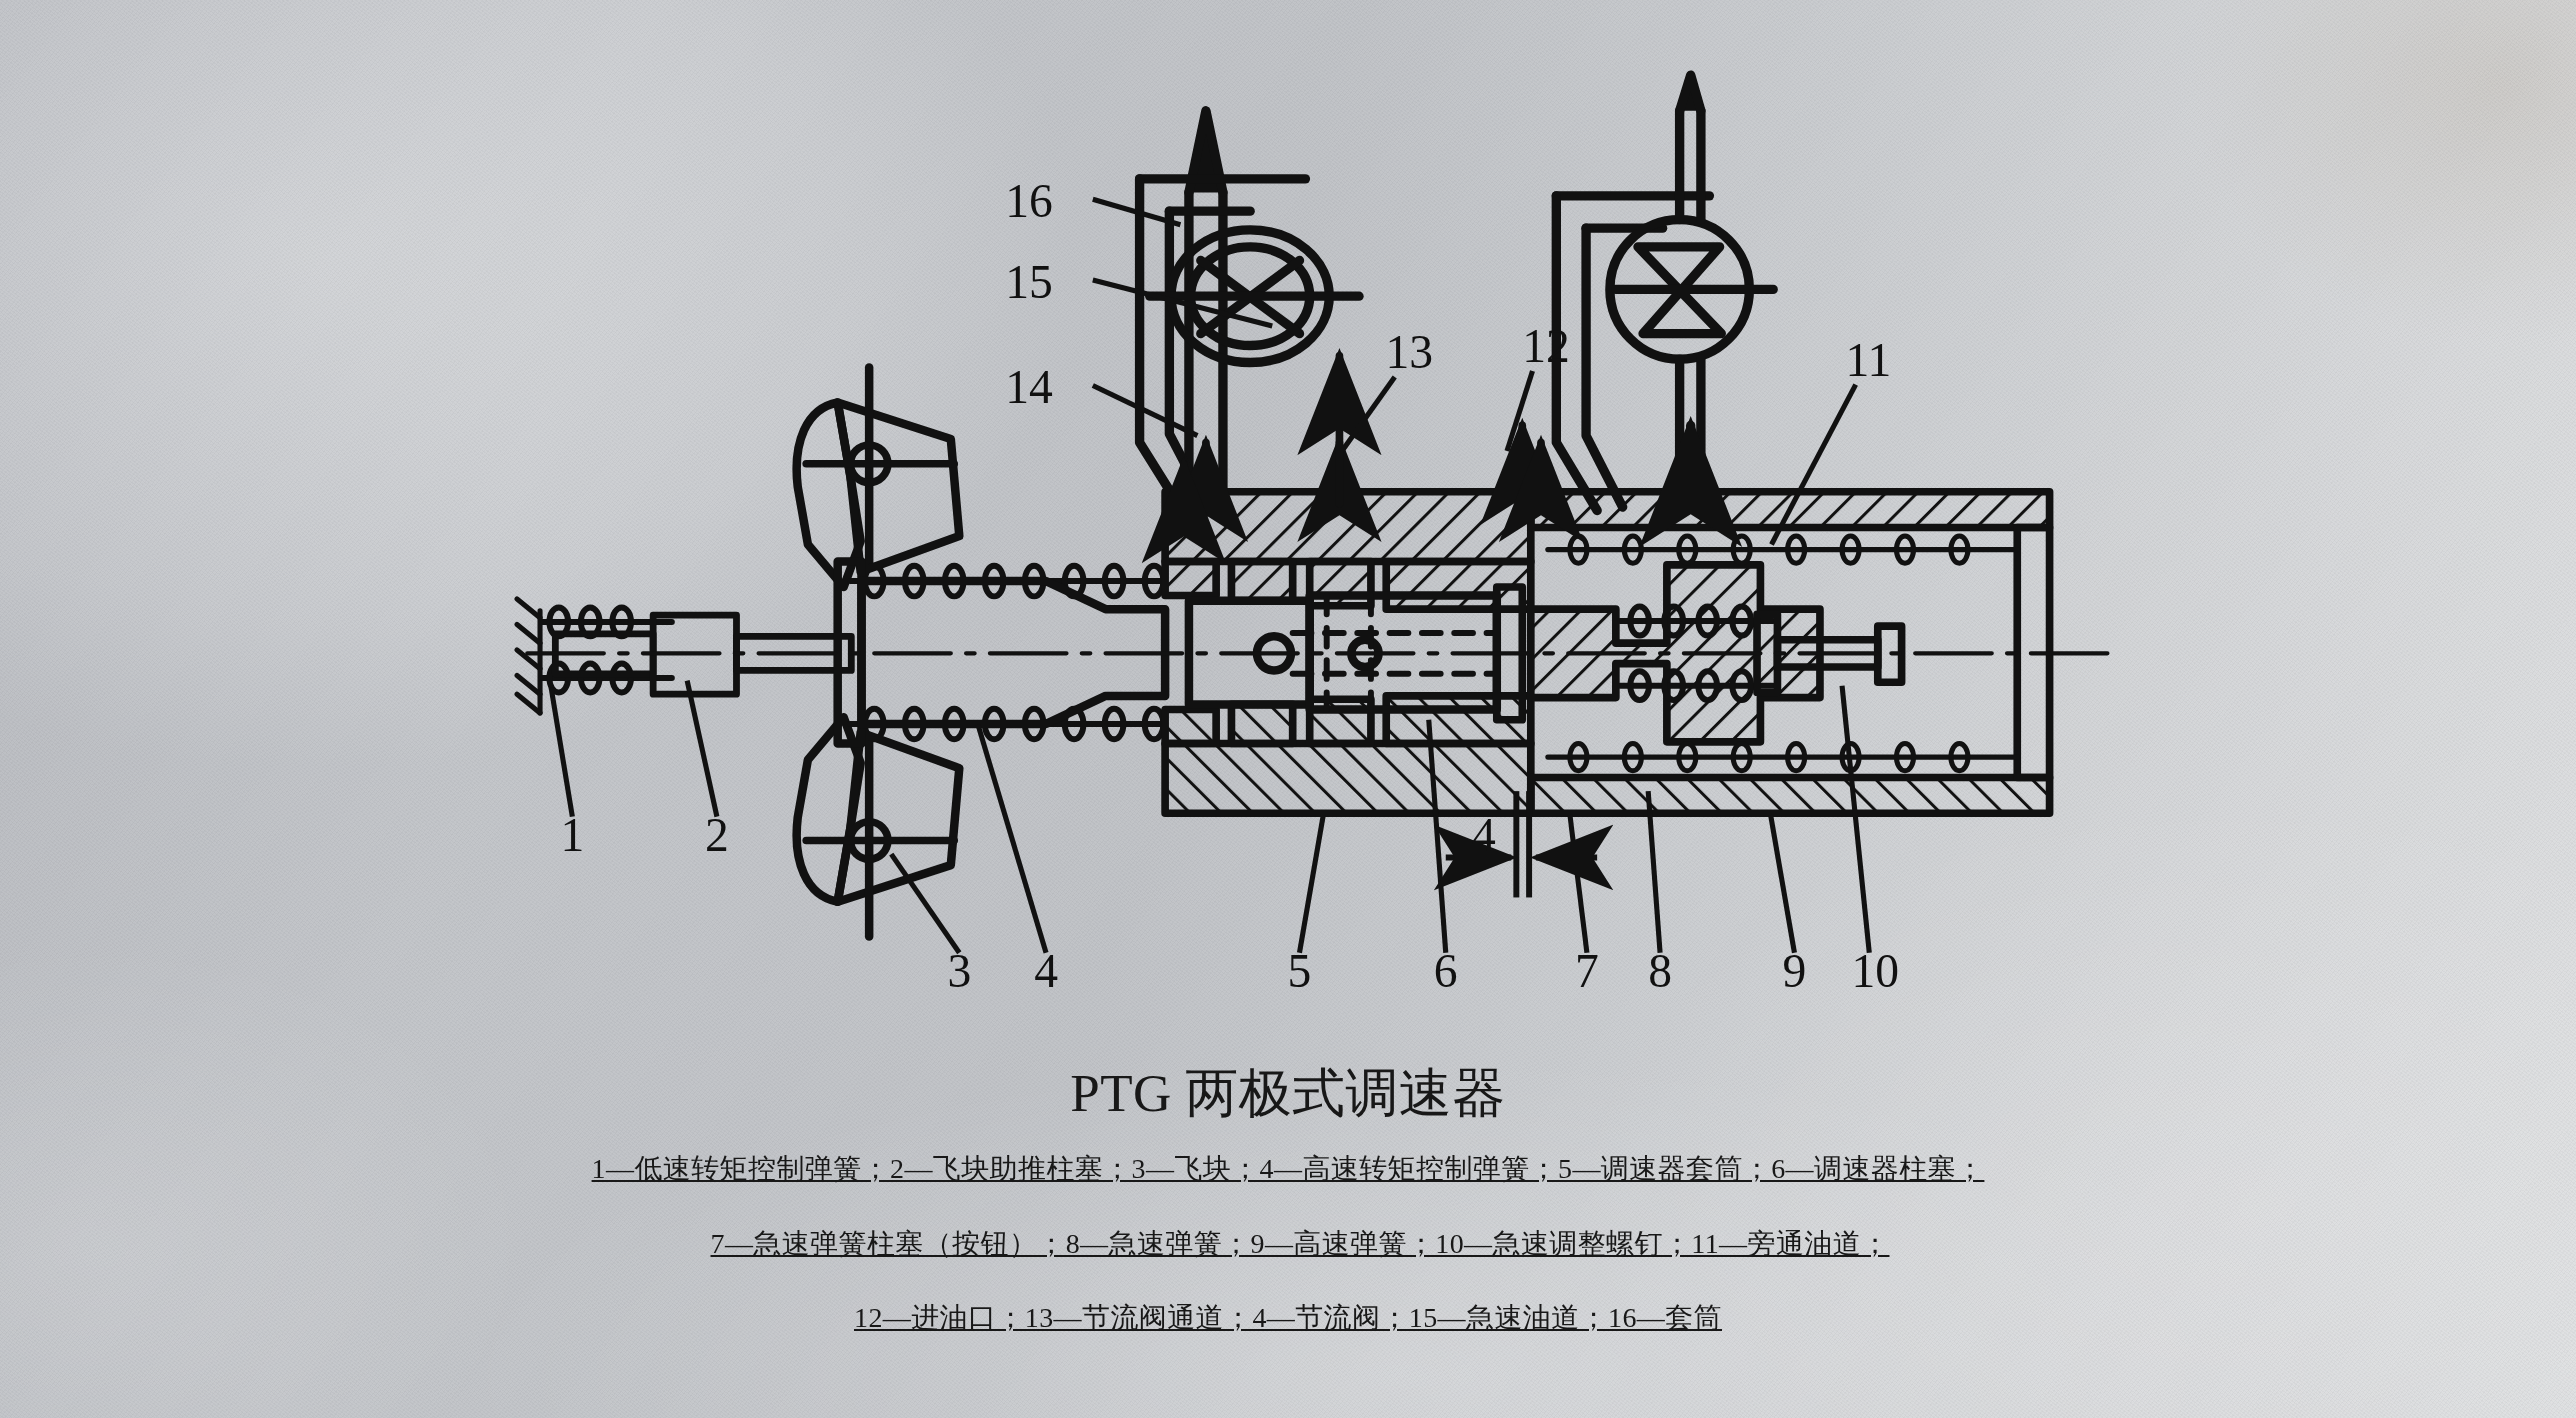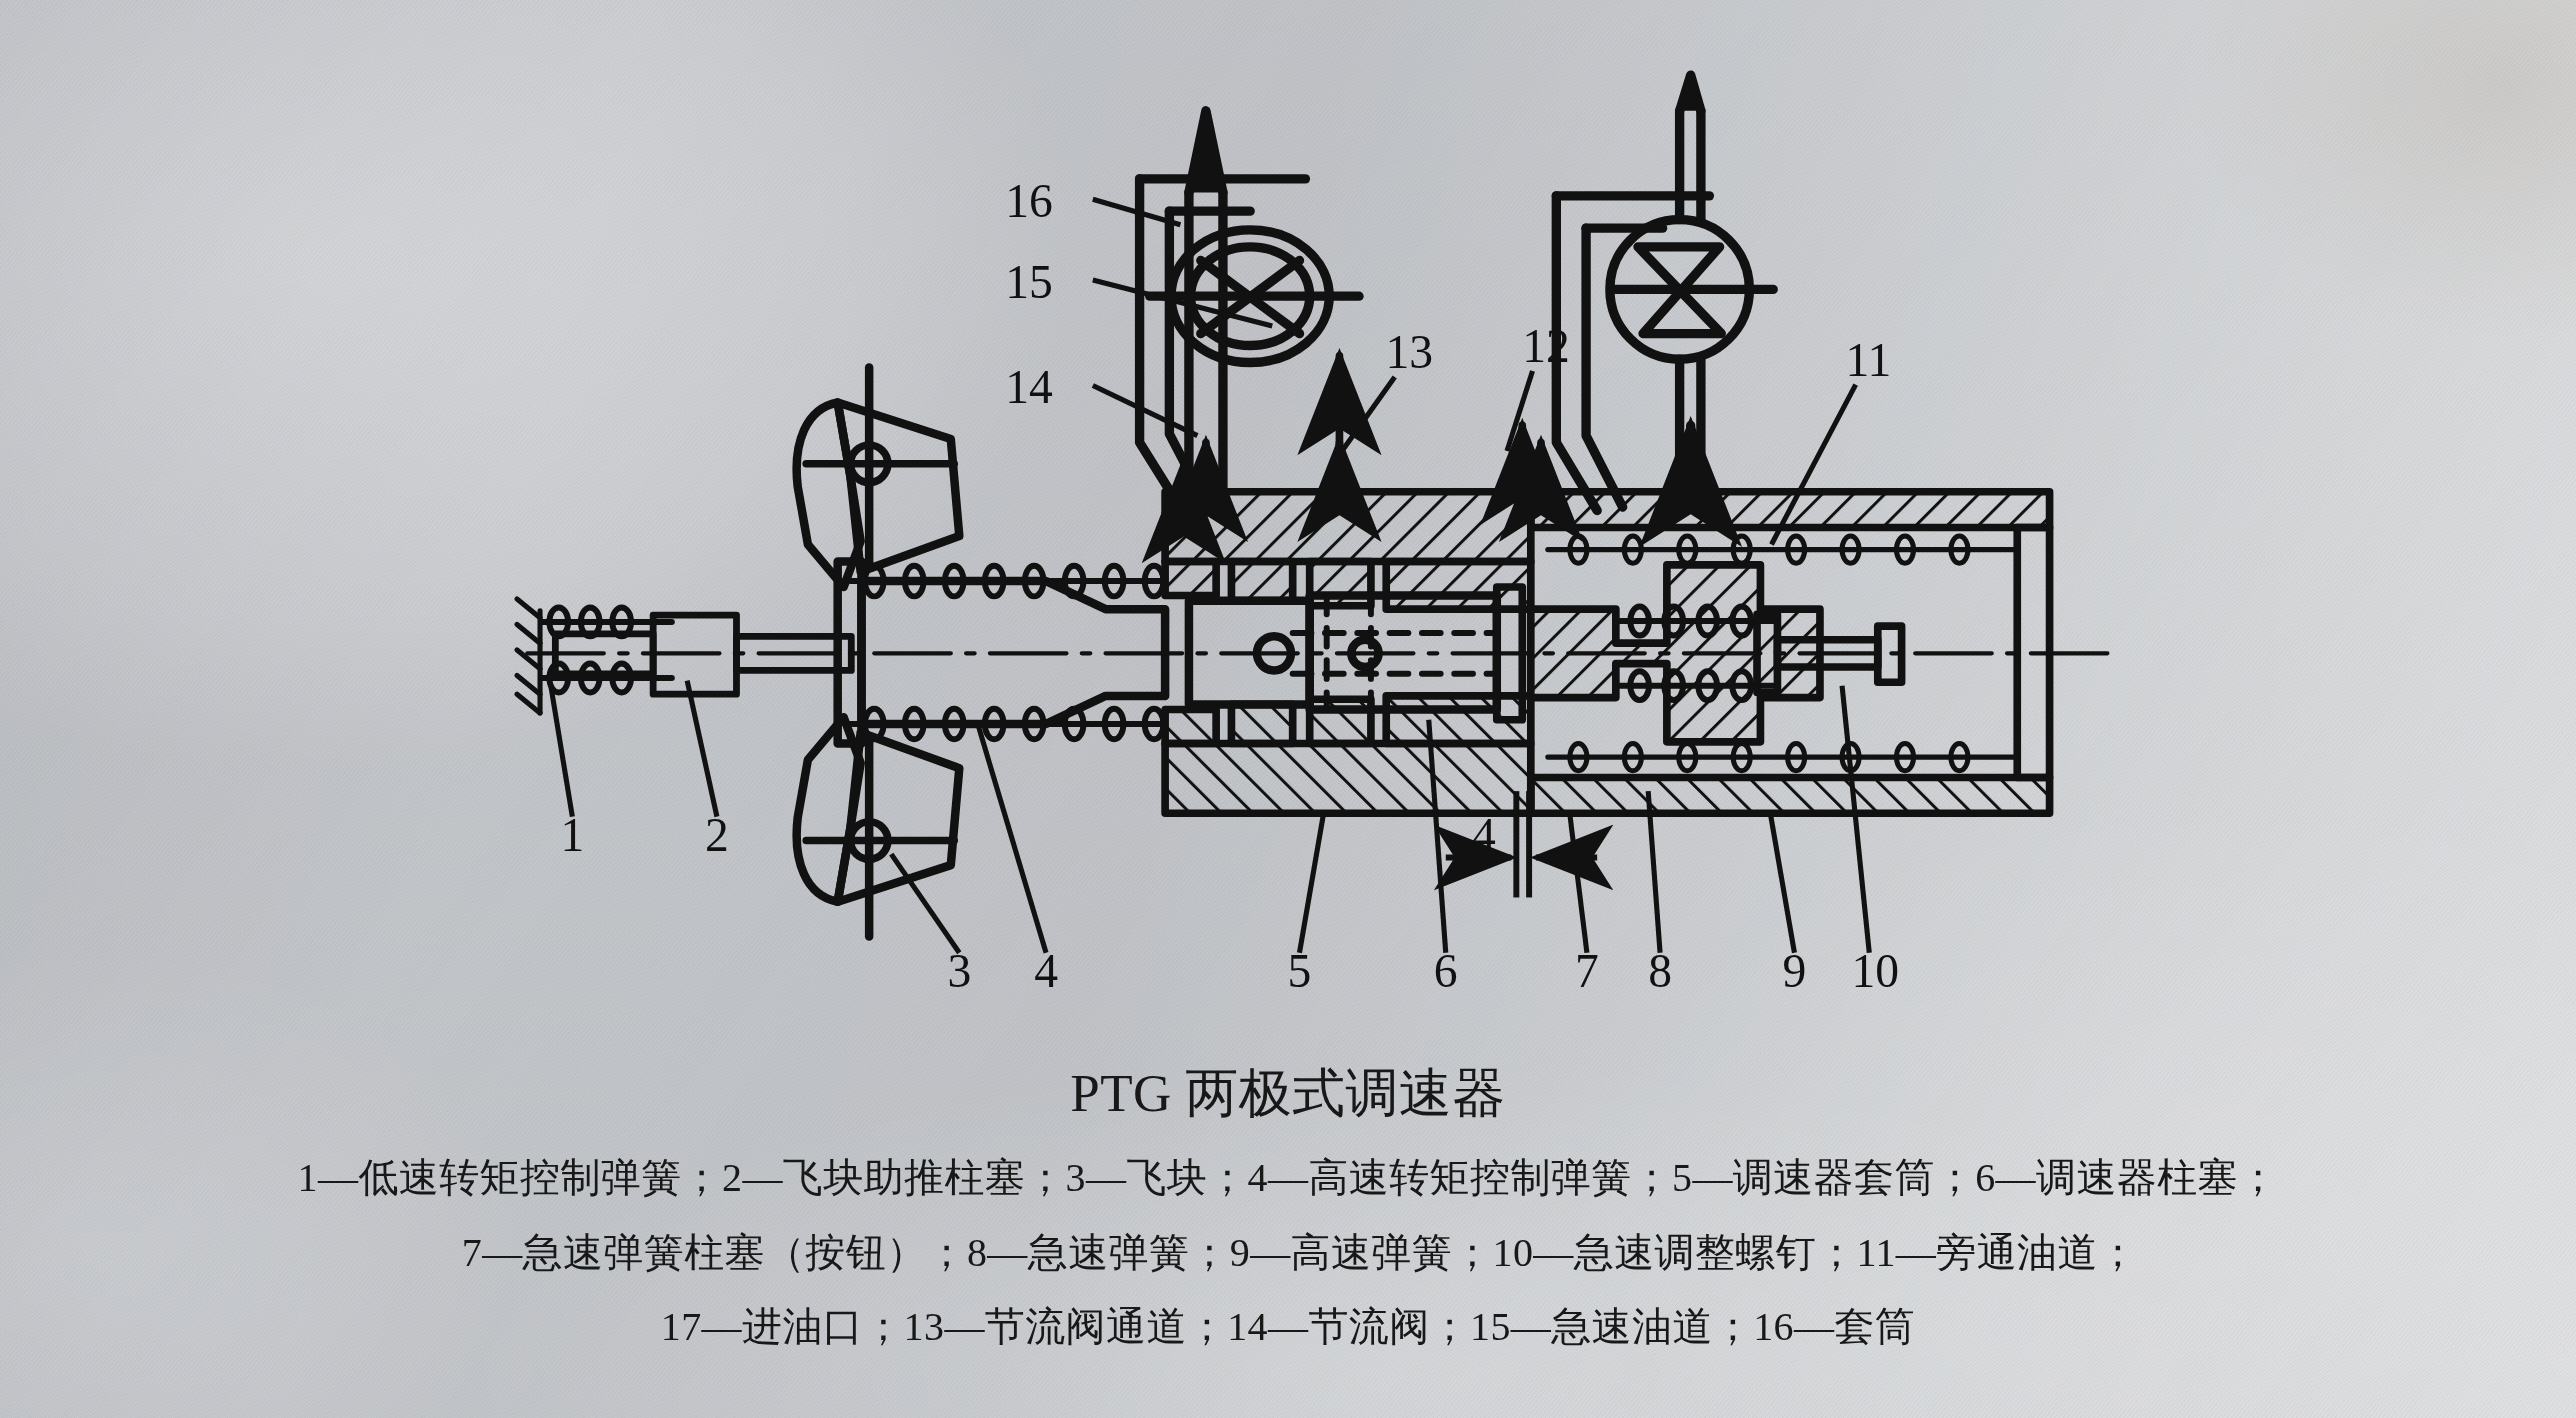--- a/index.html
+++ b/index.html
@@ -25,21 +25,21 @@
     background-image:
       repeating-linear-gradient(37deg, rgba(120,122,128,.16) 0 0.9px, rgba(255,255,255,0) 0.9px 2.6px),
       repeating-linear-gradient(-52deg, rgba(110,112,120,.12) 0 0.9px, rgba(255,255,255,0) 0.9px 3.4px);
   }
   #art{position:absolute;left:0;top:0;width:2576px;height:1419px;}
   .cap{
     position:absolute;left:0;width:2576px;text-align:center;
     color:#181818;letter-spacing:0.4px;
   }
   #title{top:1058px;font-size:53px;}
-  .legend{font-size:40px;}
+  .legend{font-size:28px;text-decoration:underline;}
   #lg1{top:1150px;}
   #lg2{top:1225px;margin-left:12px;}
   #lg3{top:1299px;}
   .num{font-family:"Liberation Serif","DejaVu Serif",serif;font-size:56px;fill:#111;}
 </style>
 </head>
 <body>
 
 <div id="paper"></div>
 <div id="grain"></div>
@@ -320,14 +320,14 @@
     <text x="1952" y="1160" text-anchor="middle">8</text>
     <text x="2110" y="1160" text-anchor="middle">9</text>
     <text x="2205" y="1160" text-anchor="middle">10</text>
     <text x="1745" y="1000" text-anchor="middle">4</text>
   </g>
 </svg>
 
 <div class="cap" id="title">PTG 两极式调速器</div>
 <div class="cap legend" id="lg1">1—低速转矩控制弹簧；2—飞块助推柱塞；3—飞块；4—高速转矩控制弹簧；5—调速器套筒；6—调速器柱塞；</div>
 <div class="cap legend" id="lg2">7—急速弹簧柱塞（按钮）；8—急速弹簧；9—高速弹簧；10—急速调整螺钉；11—旁通油道；</div>
-<div class="cap legend" id="lg3">17—进油口；13—节流阀通道；14—节流阀；15—急速油道；16—套筒</div>
+<div class="cap legend" id="lg3">12—进油口；13—节流阀通道；4—节流阀；15—急速油道；16—套筒</div>
 
 
 </body></html>

